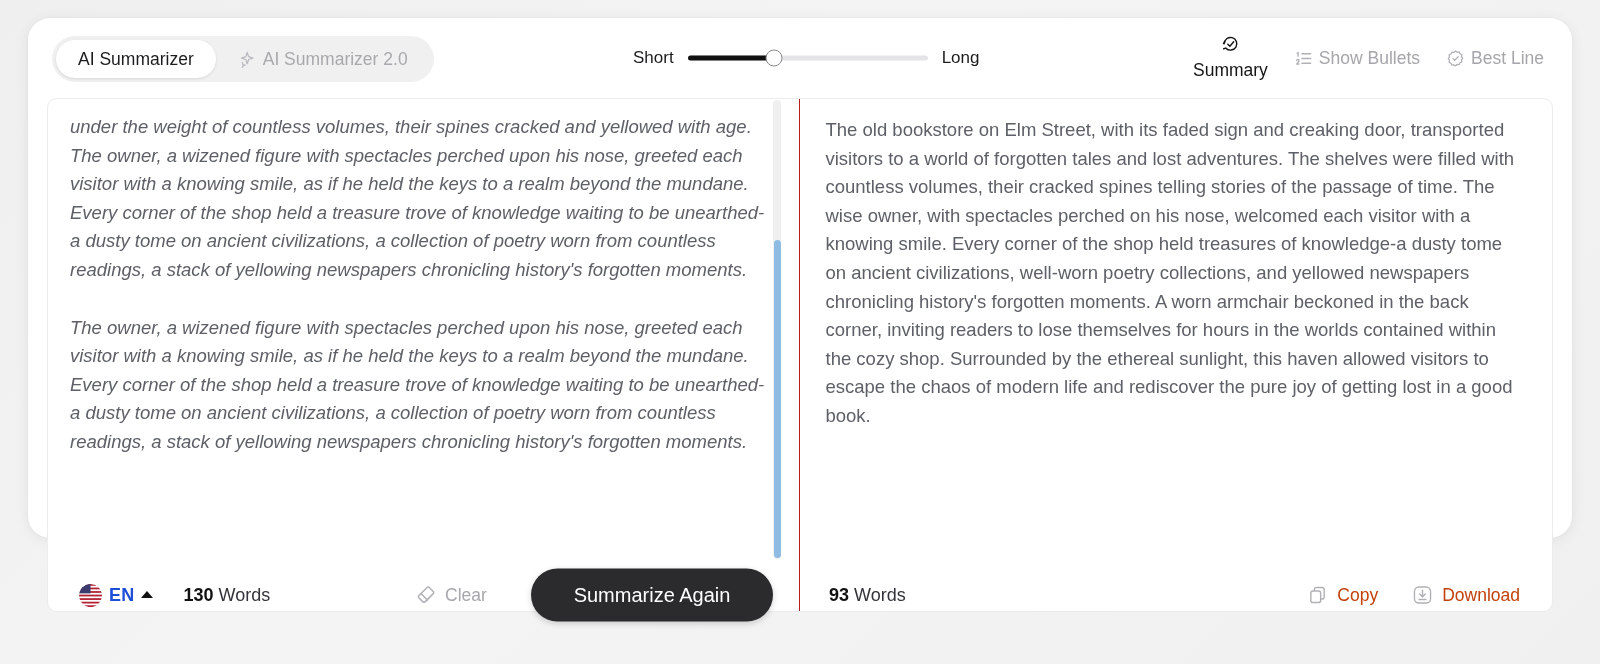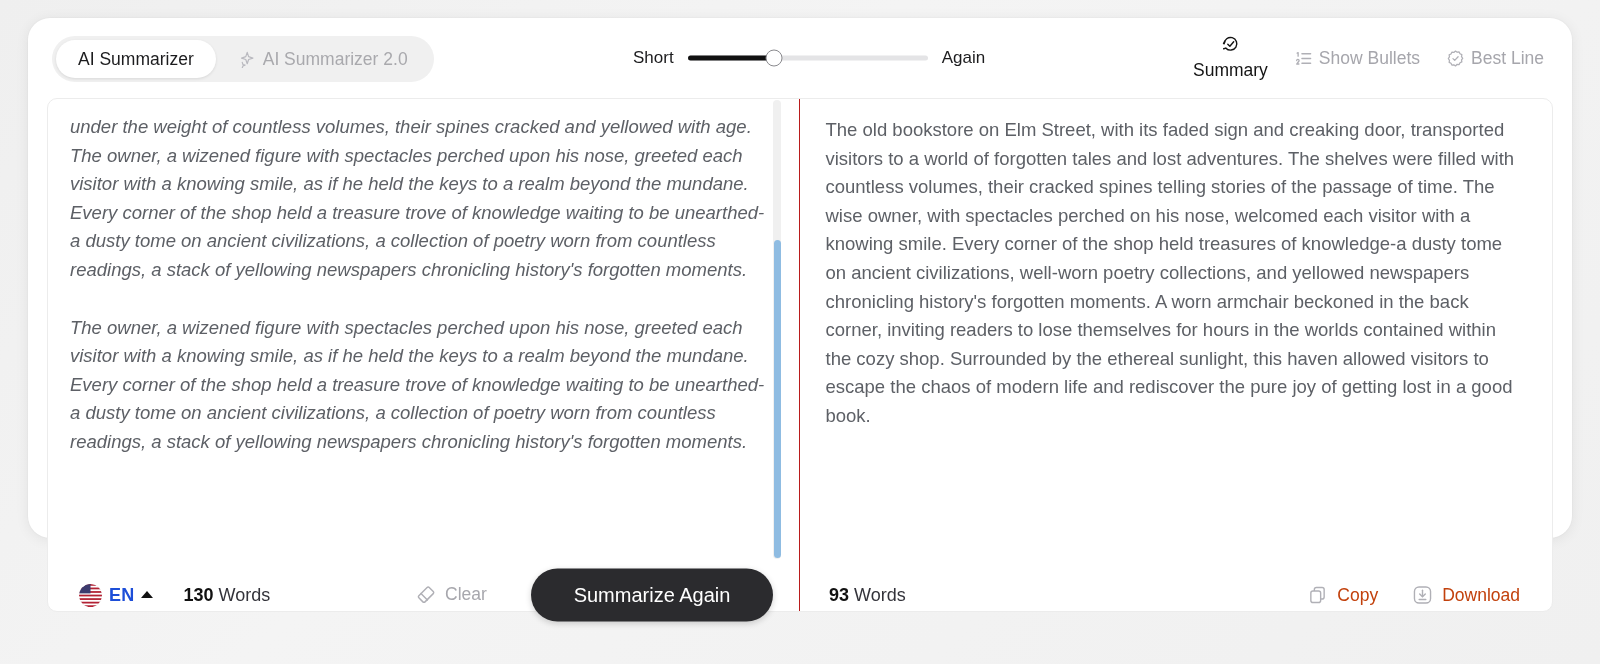--- a/index.html
+++ b/index.html
@@ -198,21 +198,21 @@
   .wordcount {
     font-size: 18px; color: #33333a;
     margin-left: 30px;
   }
   .wordcount b { font-weight: 700; color: #111; }
   .panel-right-words { margin-left: 30px; }
 
   .clear-btn {
     position: absolute; left: 367px; top: 50%;
     transform: translateY(-50%);
-    display: flex; gap: 9px;
+    display: flex; align-items: center; gap: 9px;
     font-size: 17.5px; color: #a7a7ad;
     cursor: pointer;
   }
   .summarize-btn {
     position: absolute; left: 484px; top: 50%;
     transform: translateY(-50%);
     width: 242px; height: 53px;
     background: #2b2b2e;
     color: #ffffff;
     border: none;
@@ -258,21 +258,21 @@
         </div>
       </div>
 
       <div class="slider-wrap">
         <span class="slider-label">Short</span>
         <div class="slider">
           <div class="slider-track"></div>
           <div class="slider-fill" style="width: 36%;"></div>
           <div class="slider-thumb" style="left: 36%;"></div>
         </div>
-        <span class="slider-label">Again</span>
+        <span class="slider-label">Long</span>
       </div>
 
       <div class="modes">
         <div class="mode active">
           <span>
             <svg viewBox="0 0 24 24" width="19" height="19" fill="none" stroke="#141414" stroke-width="1.8" stroke-linecap="round" stroke-linejoin="round">
               <path d="M4 11a8 8 0 1 1 2.2 5.6"></path>
               <path d="M6.2 16.6 L3.4 17.4"></path>
               <path d="M3.2 10.6 L5 8.6"></path>
               <path d="M8.6 11.6 L11.2 14.2 L16 8.6"></path>

